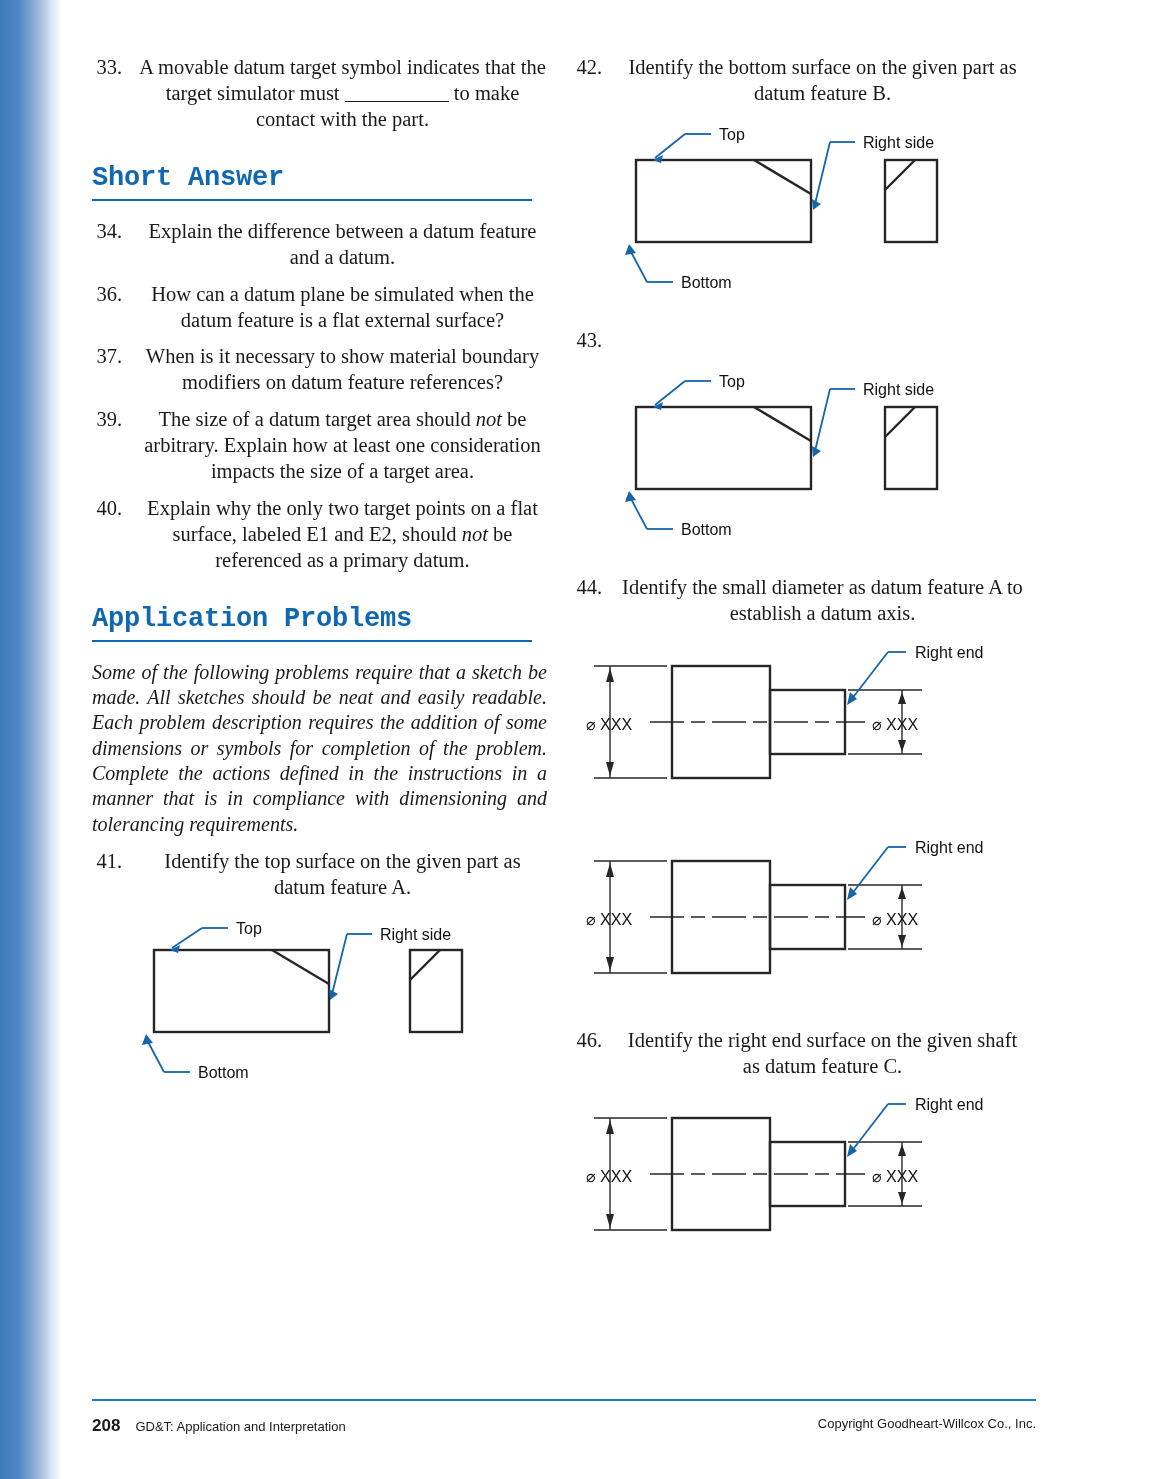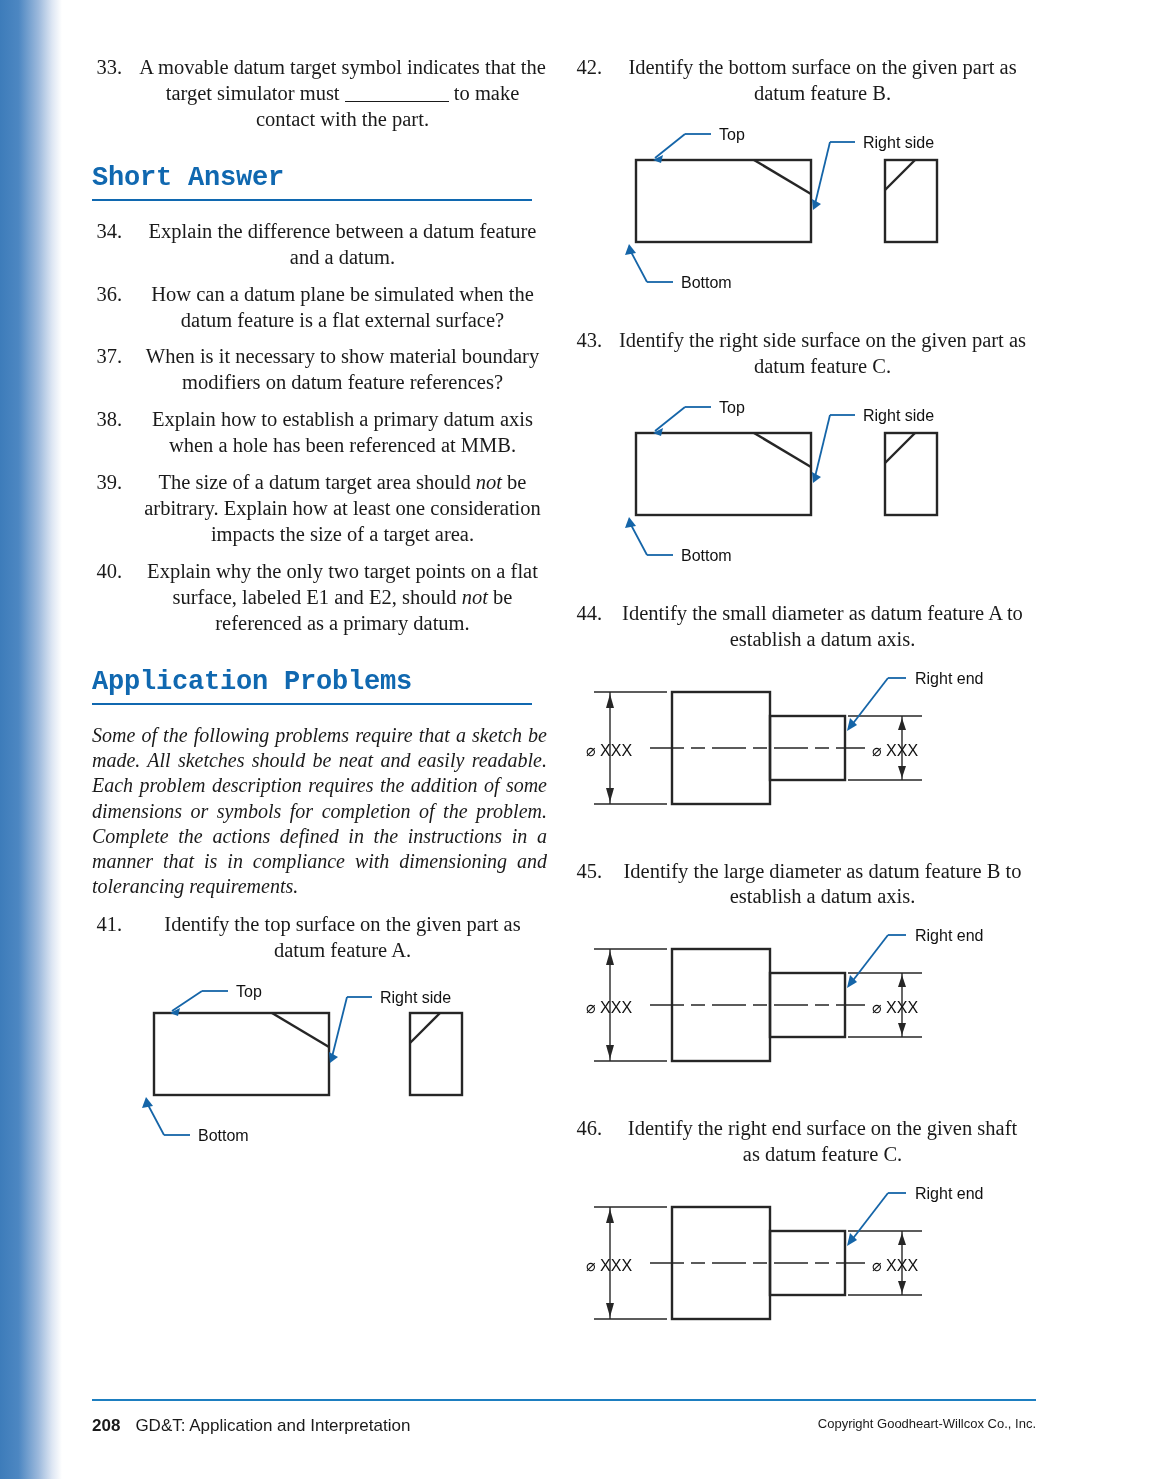--- a/index.html
+++ b/index.html
@@ -113,21 +113,21 @@
     display: flex;
     align-items: baseline;
   }
   #footer-page {
     font-weight: bold;
     font-size: 17px;
     margin-right: 15px;
     text-align: right;
   }
   #footer-title {
-    font-size: 17px;
+    font-size: 13px;
   }
   #footer-copy {
     position: absolute;
     right: 0;
     font-size: 13px;
     white-space: nowrap;
   }
 </style>
 </head>
 <body>
@@ -150,24 +150,20 @@
       <div class="q-num">34.</div>
       <div class="q-text">Explain the difference between a datum feature and a datum.</div>
     </div>
     <div class="q-item">
       <div class="q-num">36.</div>
       <div class="q-text">How can a datum plane be simulated when the datum feature is a flat external surface?</div>
     </div>
     <div class="q-item">
       <div class="q-num">37.</div>
       <div class="q-text">When is it necessary to show material boundary modifiers on datum feature references?</div>
-    </div>
-    <div class="q-item">
-      <div class="q-num">38.</div>
-      <div class="q-text">Explain how to establish a primary datum axis when a hole has been referenced at MMB.</div>
     </div>
 
     <div class="q-item">
       <div class="q-num">39.</div>
       <div class="q-text"><span>The size of a datum target area should </span><i>not</i><span> be arbitrary. Explain how at least one consideration impacts the size of a target area.</span></div>
     </div>
 
     <div class="q-item">
       <div class="q-num">40.</div>
       <div class="q-text"><span>Explain why the only two target points on a flat surface, labeled E1 and E2, should </span><i>not</i><span> be referenced as a primary datum.</span></div>
@@ -250,21 +246,20 @@
           <line x1="258" y1="24" x2="283" y2="24" stroke="#1565a8" stroke-width="1.8"></line>
           <line x1="258" y1="24" x2="243" y2="86" stroke="#1565a8" stroke-width="1.8"></line>
           <polygon points="241,92 240,81 249,86" fill="#1565a8"></polygon>
         </g>
         <text x="291" y="30" font-family="Liberation Sans, sans-serif" font-size="16" fill="#111">Right side</text>
       </svg>
     </div>
 
     <div class="q-item">
       <div class="q-num">43.</div>
-      <div class="q-text">Identify the right side surface on the given part as datum feature C.</div>
     </div>
 
     <div class="figure">
       <svg width="440" height="190" viewBox="0 0 440 190">
         <rect x="64" y="42" width="175" height="82" fill="none" stroke="#262626" stroke-width="2.4"></rect>
         <line x1="182" y1="42" x2="239" y2="76" stroke="#262626" stroke-width="2.4"></line>
         <rect x="313" y="42" width="52" height="82" fill="none" stroke="#262626" stroke-width="2.4"></rect>
         <line x1="313" y1="72" x2="343" y2="42" stroke="#262626" stroke-width="2.4"></line>
 
         <g>
@@ -321,24 +316,20 @@
 
         <g>
           <line x1="316" y1="14" x2="334" y2="14" stroke="#1565a8" stroke-width="1.8"></line>
           <line x1="316" y1="14" x2="279" y2="62" stroke="#1565a8" stroke-width="1.8"></line>
           <polygon points="275,67 278,54 285,61" fill="#1565a8"></polygon>
         </g>
         <text x="343" y="20" font-family="Liberation Sans, sans-serif" font-size="16" fill="#111">Right end</text>
       </svg>
     </div>
 
-    <div class="q-item">
-      <div class="q-num">45.</div>
-      <div class="q-text">Identify the large diameter as datum feature B to establish a datum axis.</div>
-    </div>
 
     <div class="figure">
       <svg width="440" height="175" viewBox="0 0 440 175">
         <rect x="100" y="28" width="98" height="112" fill="none" stroke="#262626" stroke-width="2.4"></rect>
         <rect x="198" y="52" width="75" height="64" fill="none" stroke="#262626" stroke-width="2.4"></rect>
         <line x1="78" y1="84" x2="293" y2="84" stroke="#262626" stroke-width="1.5" stroke-dasharray="34,7,14,7"></line>
 
         <line x1="22" y1="28" x2="95" y2="28" stroke="#262626" stroke-width="1.4"></line>
         <line x1="22" y1="140" x2="95" y2="140" stroke="#262626" stroke-width="1.4"></line>
         <line x1="38" y1="28" x2="38" y2="140" stroke="#262626" stroke-width="1.4"></line>

